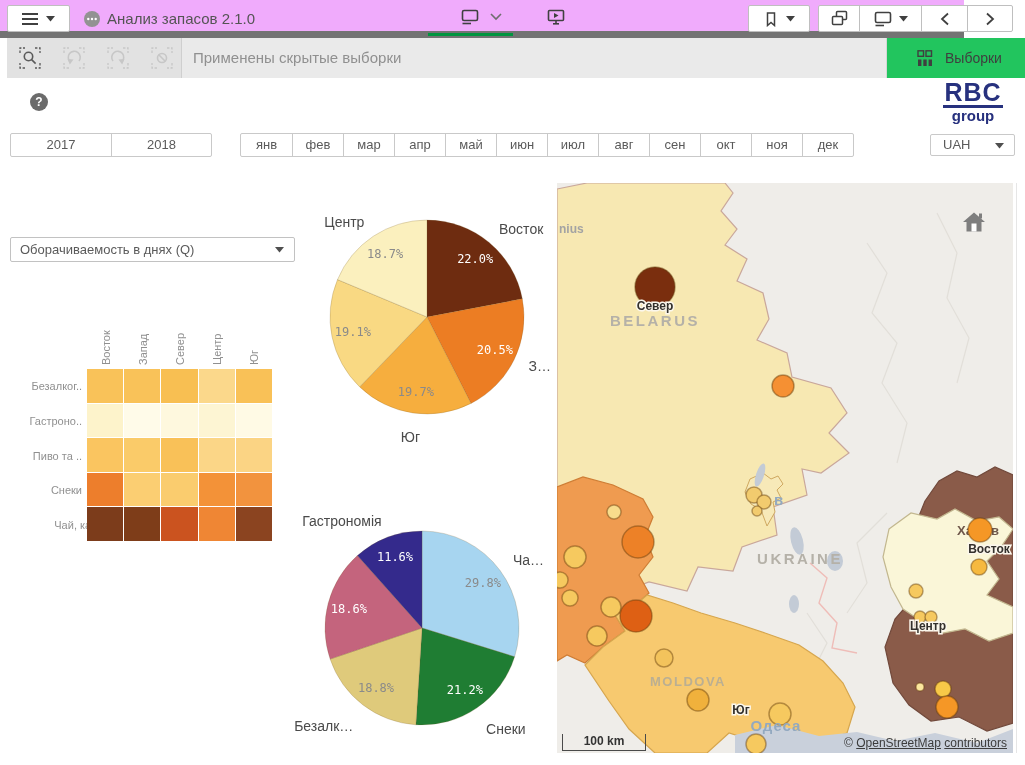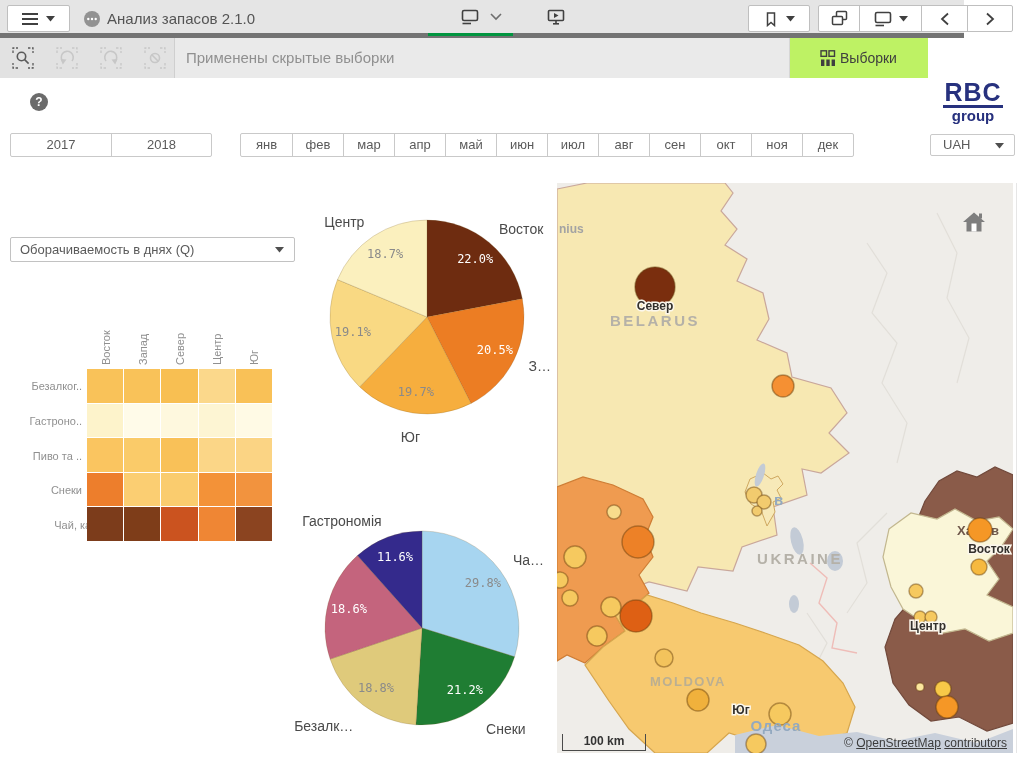--- a/index.html
+++ b/index.html
@@ -1,39 +1,39 @@
 <!DOCTYPE html>
 <html><head>
 <meta charset="utf-8">
 <style>
   html,body{margin:0;padding:0;background:#fff;}
   *{box-sizing:border-box;font-family:"Liberation Sans",sans-serif;}
   .screen{position:relative;width:1025px;height:765px;background:#fff;overflow:hidden;}
 
   
-  .topbar{position:absolute;left:0;top:0;width:964px;height:38px;background:#e5e5e5;border-bottom:5px solid #737373;}
+  .topbar{position:absolute;left:0;top:0;width:964px;height:38px;background:#f0abfc;border-bottom:7px solid #737373;}
   .tb-btn{position:absolute;top:5px;height:27px;background:#fff;border:1px solid #BFBFBF;border-radius:2px;display:flex;align-items:center;justify-content:center;gap:7px;cursor:pointer;padding:0;}
   .menu-btn{left:7px;width:63px;}
   .app-circle{position:absolute;left:84px;top:11px;width:16px;height:16px;}
   .app-title{position:absolute;left:107px;top:0;line-height:38px;font-size:15px;color:#545454;}
   .tab{position:absolute;top:7px;display:flex;align-items:center;gap:10px;cursor:pointer;}
   .sheet-tab{left:460px;}
   .story-tab{left:546px;}
   .green-underline{position:absolute;left:428px;top:33px;width:85px;height:3px;background:#00953F;}
   .bookmark-btn{left:748px;width:62px;}
   .btn-group{position:absolute;left:818px;top:5px;width:195px;height:27px;border:1px solid #BFBFBF;border-radius:2px;display:flex;background:#fff;}
   .bg-cell{display:flex;align-items:center;justify-content:center;gap:6px;border-left:1px solid #BFBFBF;cursor:pointer;}
   .bg-cell:first-child{border-left:none;}
 
   
-  .selbar{position:absolute;left:0;top:38px;width:928px;height:40px;background:#EAEAEA;border-radius:6px;}
+  .selbar{position:absolute;left:7px;top:38px;width:1018px;height:40px;background:#EAEAEA;border-radius:6px;}
   .sel-tools{position:absolute;left:0;top:0;width:175px;height:40px;background:#E2E2E2;border-right:1px solid #CFCFCF;}
   .sel-tool{position:absolute;top:9px;width:22px;height:22px;cursor:pointer;}
   .sel-msg{position:absolute;left:186px;top:0;line-height:40px;font-size:15px;color:#909090;}
-  .sel-right{position:absolute;right:0;top:0;width:139px;height:40px;background:#bef264;border-left:1px solid #D6D6D6;display:flex;align-items:center;gap:4px;padding-left:30px;cursor:pointer;}
+  .sel-right{position:absolute;right:0;top:0;width:139px;height:40px;background:#22c55e;border-left:1px solid #D6D6D6;display:flex;align-items:center;gap:12px;padding-left:30px;cursor:pointer;}
   .sel-right-label{font-size:14px;color:#3F3F3F;}
 
   
   .sheet{position:absolute;left:0;top:78px;width:1025px;height:687px;background:#fff;}
   .help-icon{position:absolute;left:30px;top:15px;width:18px;height:18px;border-radius:50%;background:#6B6B6B;color:#fff;font-size:12px;font-weight:bold;text-align:center;line-height:18px;cursor:pointer;}
   .page-title{position:absolute;left:58px;top:11px;font-size:21px;color:#8F8F8F;letter-spacing:1px;}
   .logo{position:absolute;left:933px;top:2px;width:80px;text-align:center;}
   .logo-rbc{display:inline-block;font-size:25px;font-weight:800;color:#27317E;letter-spacing:1px;line-height:24px;border-bottom:3px solid #27317E;padding:0 1px 1px 1px;}
   .logo-group{font-size:15px;font-weight:bold;color:#27317E;line-height:16px;}
 

